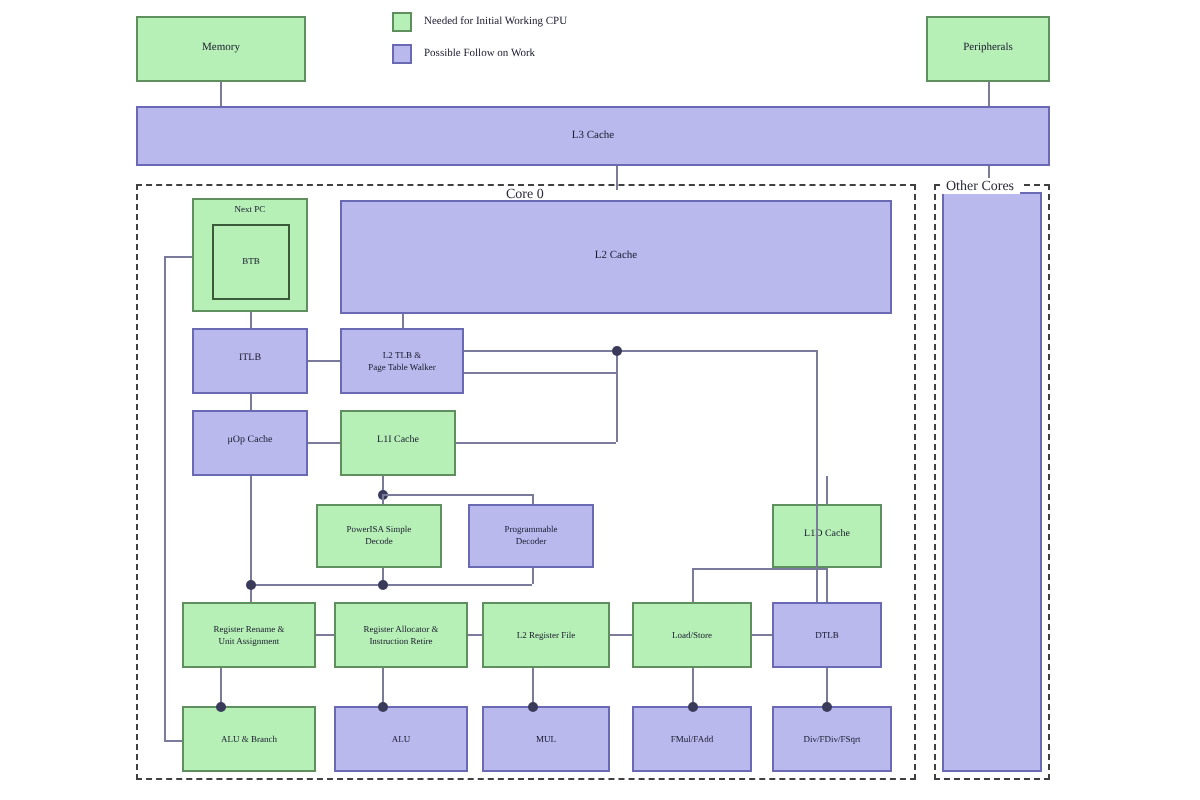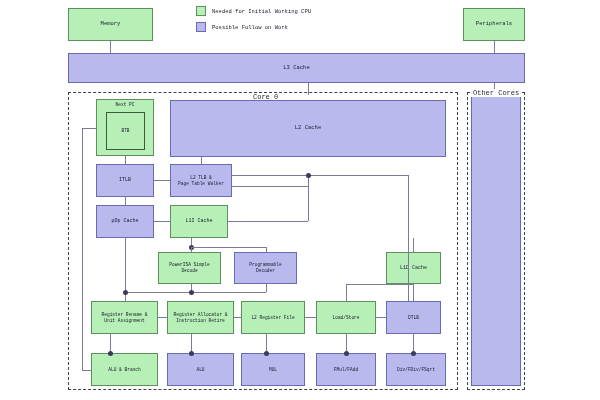--- a/index.html
+++ b/index.html
@@ -5,21 +5,21 @@
   html, body {
     margin: 0;
     padding: 0;
     background: #ffffff;
   }
   #canvas {
     position: relative;
     width: 600px;
     height: 400px;
     background: #ffffff;
-    font-family: Liberation Mono, monospace;
+    font-family: Liberation Serif, serif;
     overflow: hidden;
   }
   .box {
     position: absolute;
     box-sizing: border-box;
     border: 1px solid #6a6a8a;
     display: flex;
     align-items: center;
     justify-content: center;
     text-align: center;

